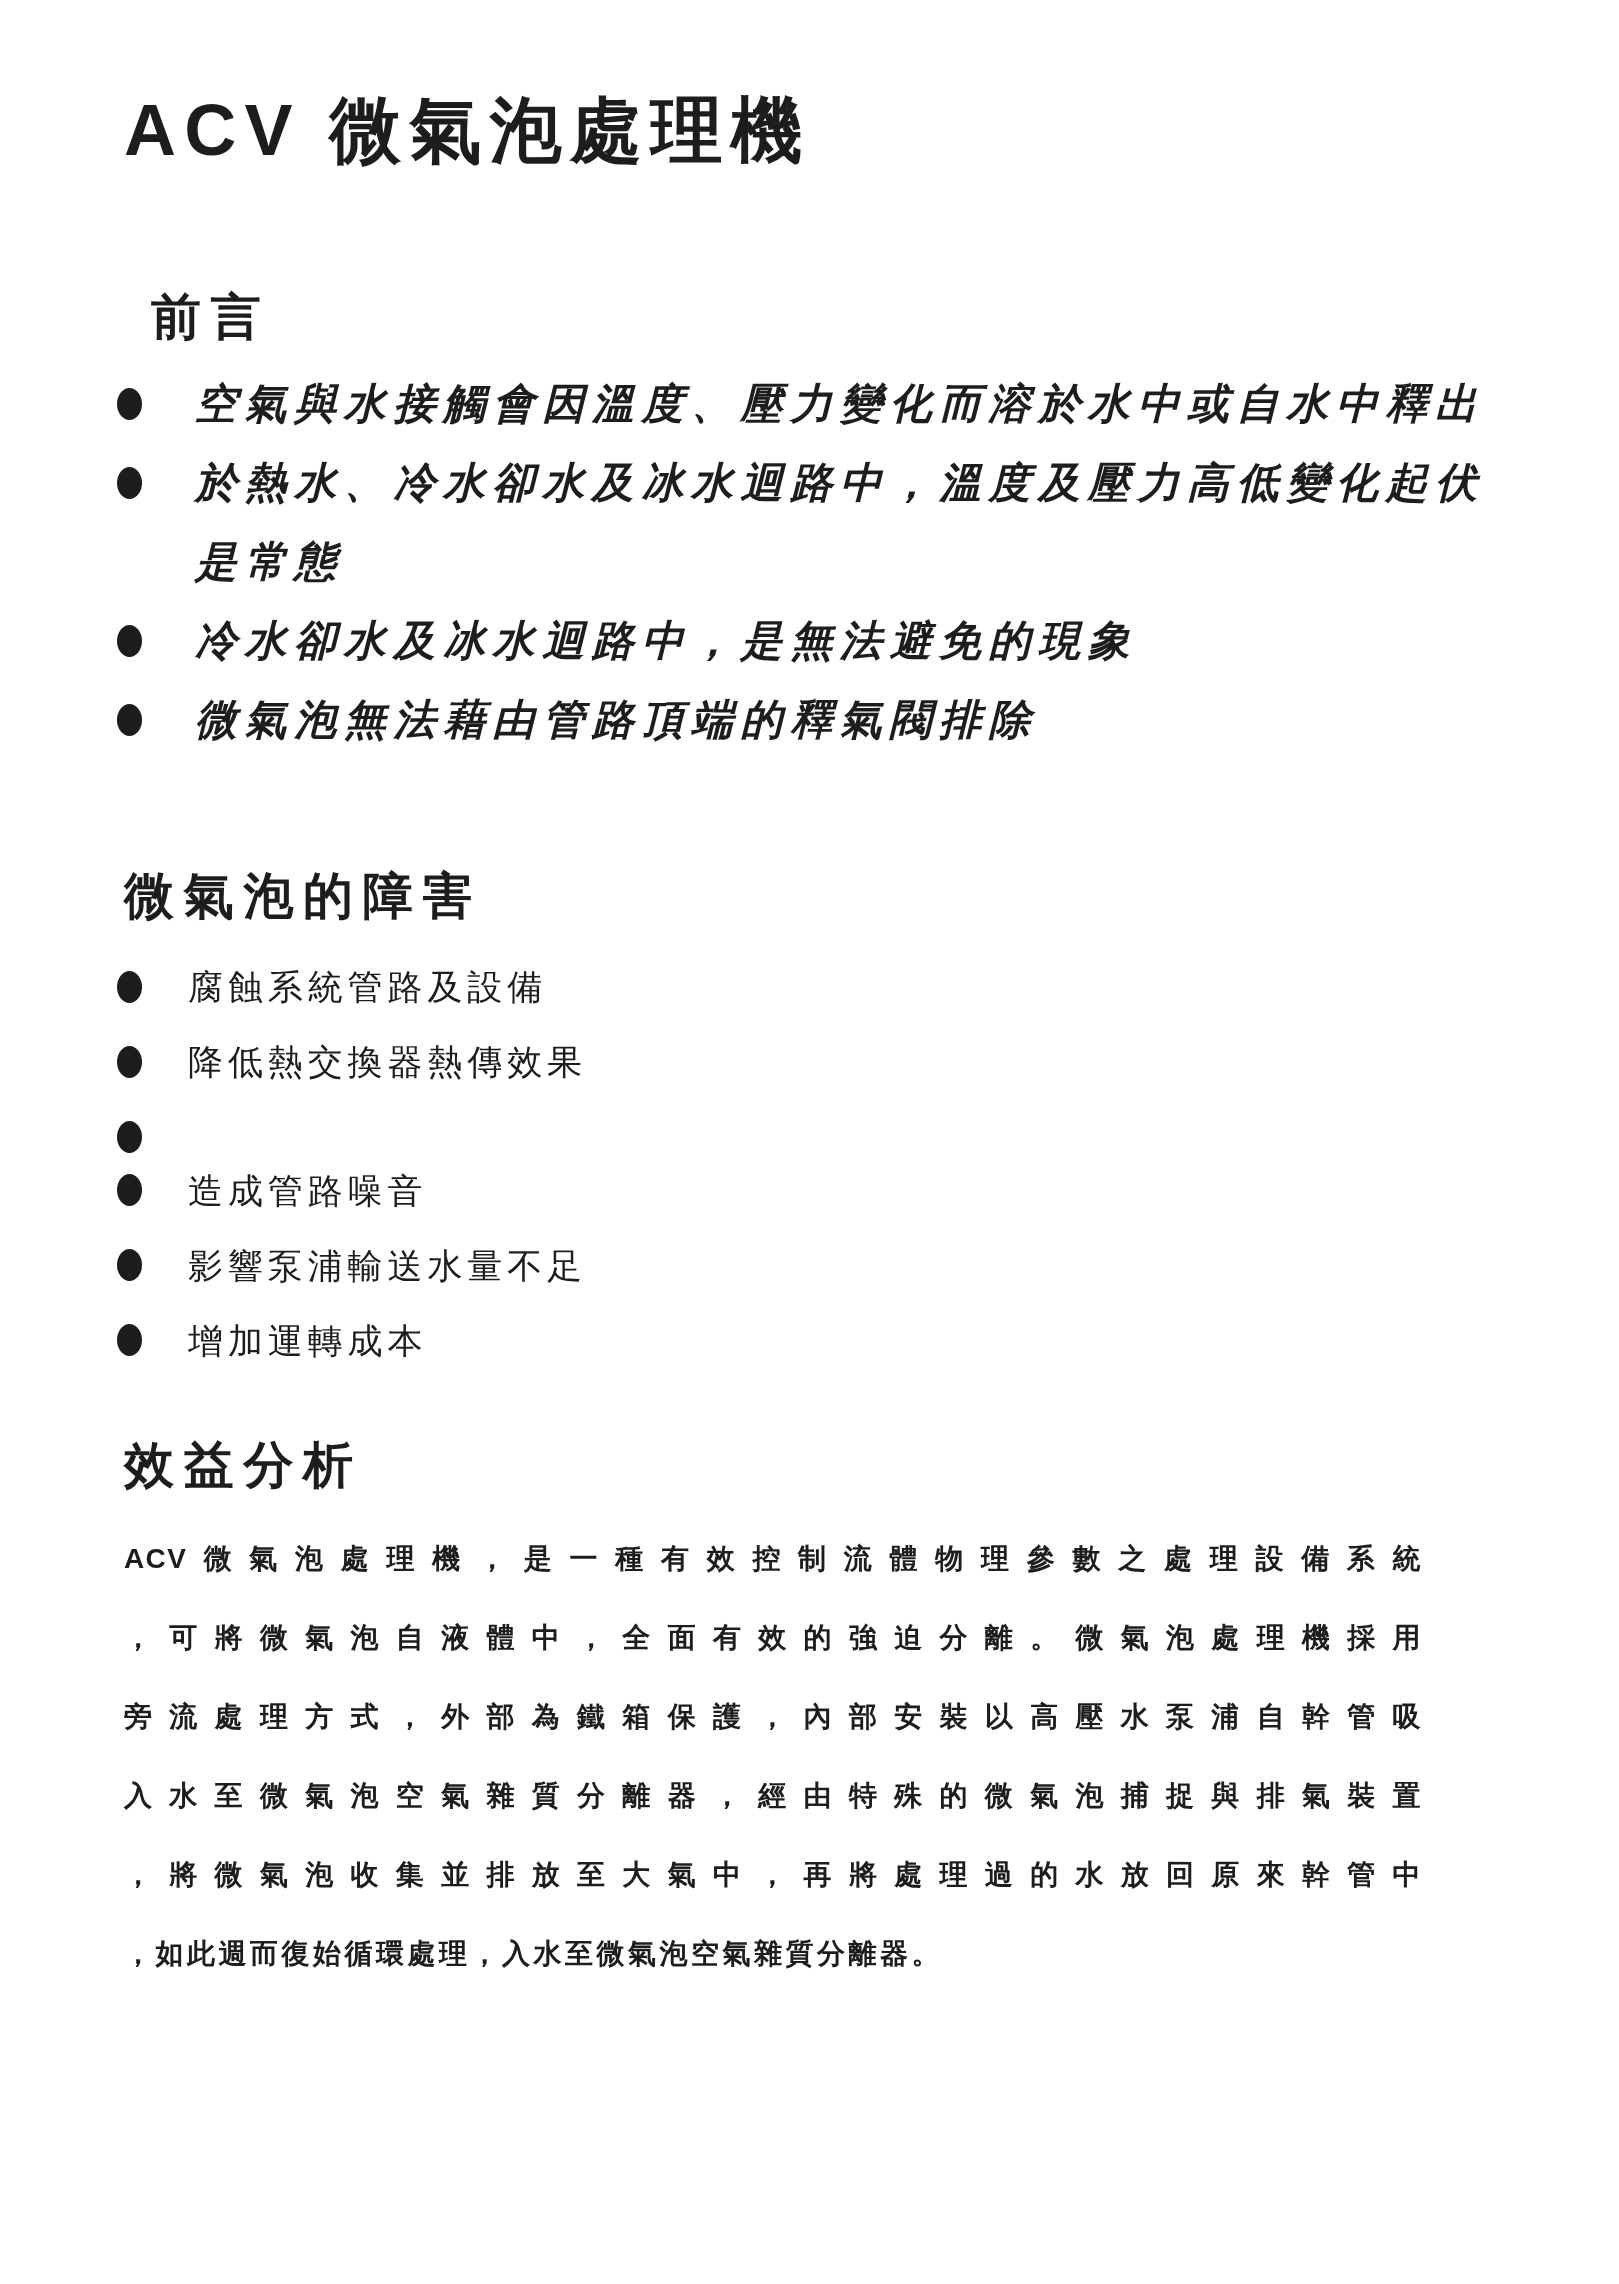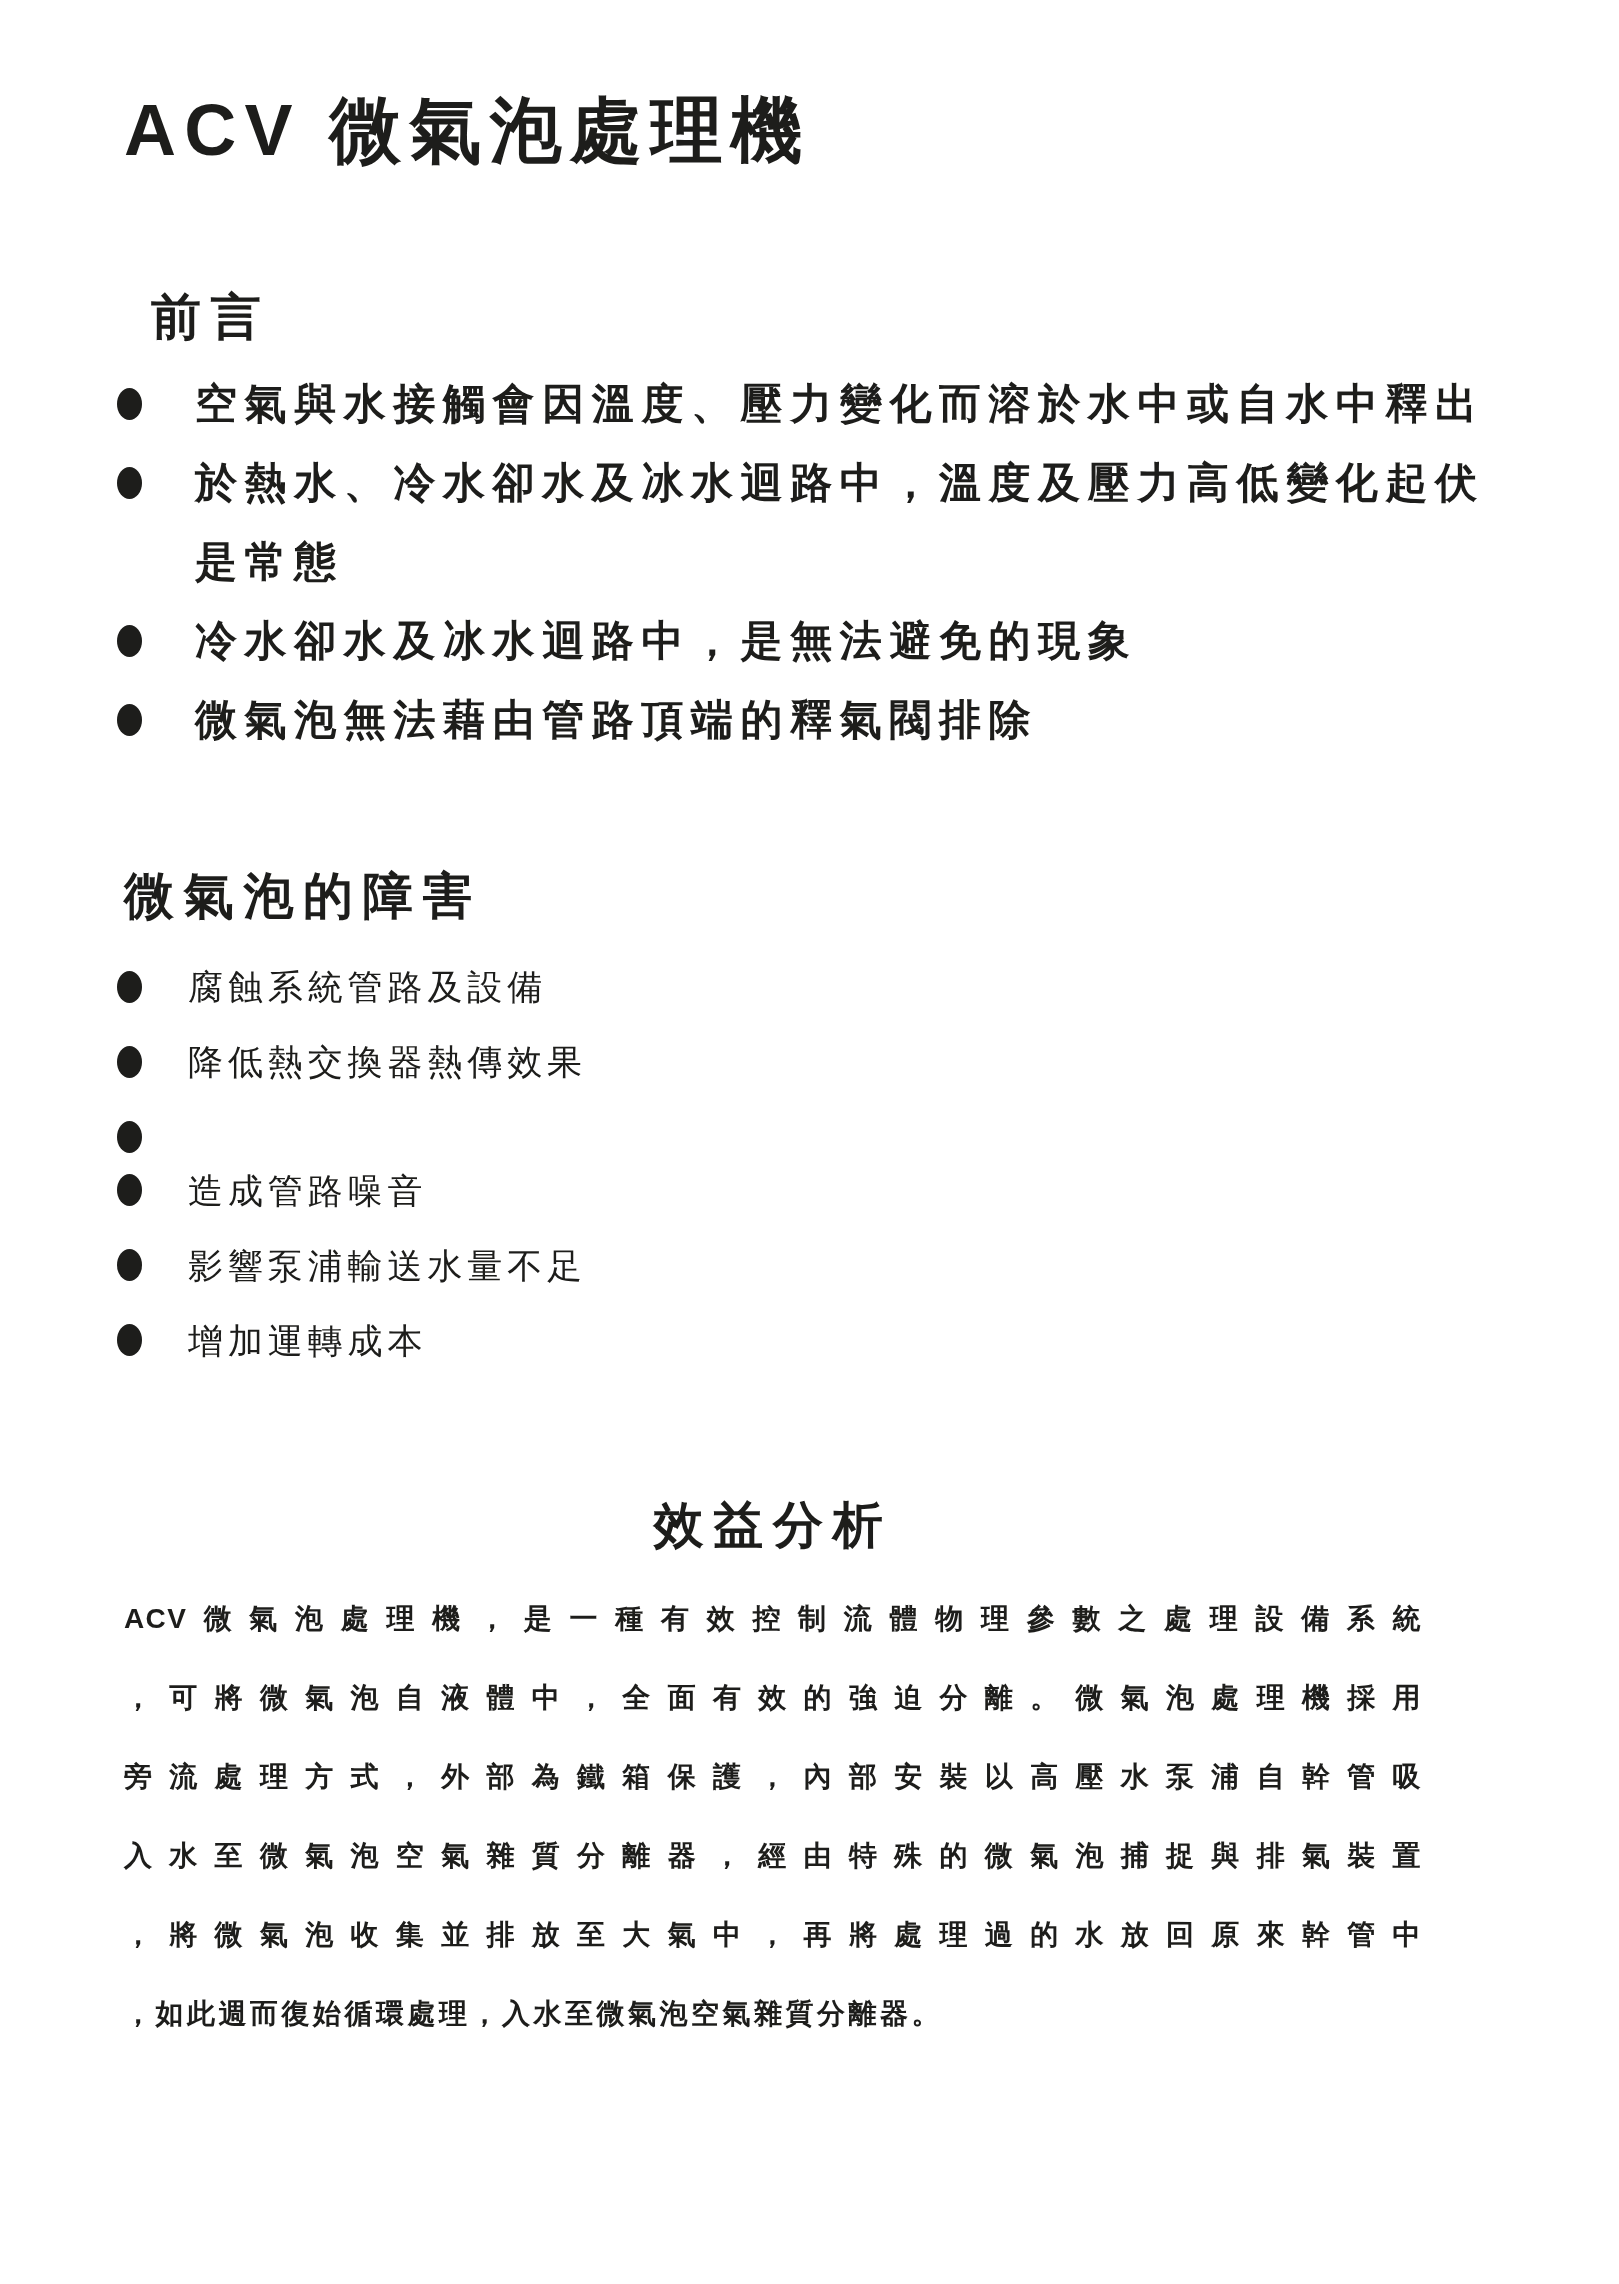--- a/index.html
+++ b/index.html
@@ -22,33 +22,33 @@
   .h2 {
     margin: 0;
     font-size: 50px;
     font-weight: bold;
     letter-spacing: 9.7px;
     line-height: 1.1;
     white-space: nowrap;
   }
   .h2-foreword { margin-top: 118px; margin-left: 27px; }
   .h2-hazards  { margin-top: 110px; }
-  .h2-benefits { margin-top: 120px; text-align: center; }
+  .h2-benefits { margin-top: 60px; }
 
   .blist { list-style: none; margin: 0; padding: 0; }
   .bitem { display: flex; align-items: flex-start; }
   .dot {
     flex: none;
     width: 25px; height: 32px;
     background: #1d1d1b;
     border-radius: 50%;
     margin-left: -7px;
   }
 
-  .blist-fw { margin-top: 19.5px; }
+  .blist-fw { margin-top: 19.5px; font-style: italic; }
   .blist-fw .bitem { font-size: 42px; font-weight: bold; letter-spacing: 7.6px; line-height: 79px; }
   .blist-fw .dot { margin-top: 23.6px; margin-right: 53px; }
 
   .blist-hz { margin-top: 25px; }
   .blist-hz .bitem { font-size: 35px; font-weight: normal; letter-spacing: 4.9px; line-height: 75px; }
   .blist-hz .dot { margin-top: 21.5px; margin-right: 46px; }
 
   .btext { display: block; }
   .bline { display: block; white-space: nowrap; }
 

